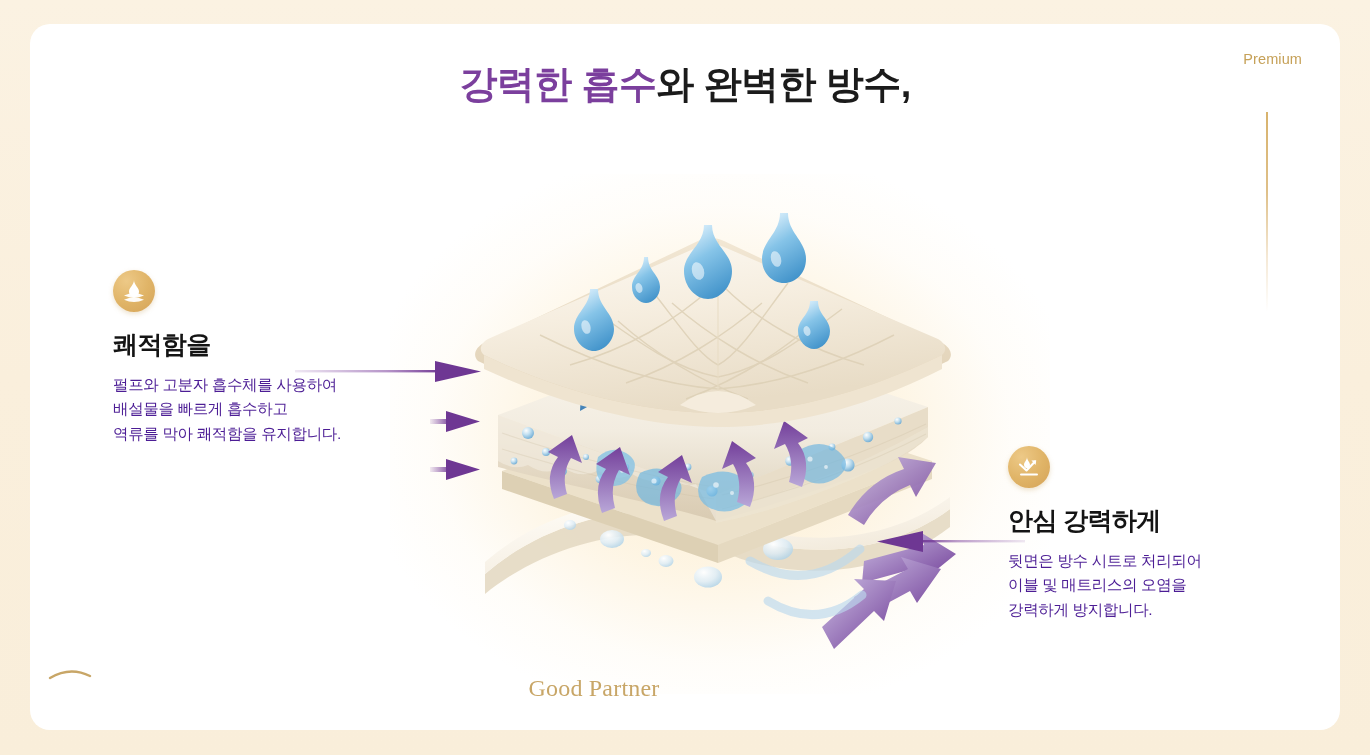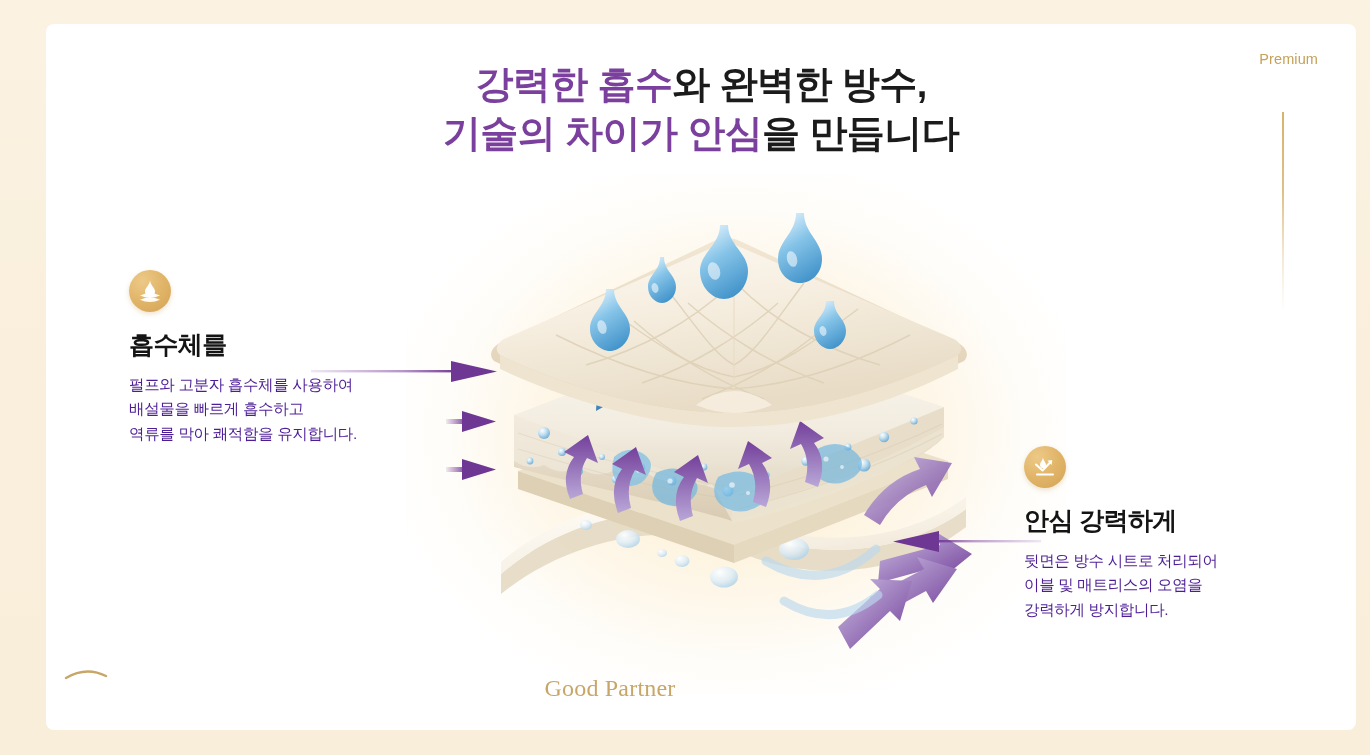--- a/index.html
+++ b/index.html
@@ -19,26 +19,26 @@
   .stage {
     position: relative;
     width: 1370px;
     height: 755px;
     background: linear-gradient(180deg, #fbf2e2 0%, #faefdc 50%, #f9eeda 100%);
   }
 
   
   .card {
     position: absolute;
-    left: 46px;
+    left: 30px;
     top: 24px;
     width: 1310px;
     height: 706px;
     background: #ffffff;
-    border-radius: 8px;
+    border-radius: 20px;
     overflow: hidden;
   }
 
   
   .card::after {
     content: "";
     position: absolute;
     left: 360px;
     top: 150px;
     width: 660px;
@@ -184,21 +184,20 @@
   }
 </style>
 </head>
 <body>
 
 <div class="stage">
   <div class="card">
 
     <div class="headline">
       <span class="line"><span class="hl-accent">강력한 흡수</span><span class="hl-plain">와 완벽한 방수,</span></span>
-      <span class="line"><span class="hl-accent">기술의 차이가 안심</span><span class="hl-plain">을 만듭니다</span></span>
     </div>
 
     <div class="brand-caption">
       <div>Premium</div>
     </div>
     <div class="brand-rule"></div>
 
     <div class="illustration">
       <svg width="530" height="470" viewBox="0 0 530 470" xmlns="http://www.w3.org/2000/svg">
         <defs>
@@ -461,21 +460,21 @@
 
     <div class="feature feature-left">
       <div class="badge">
         <svg width="26" height="26" viewBox="0 0 26 26" xmlns="http://www.w3.org/2000/svg">
           <path d="M 13 2 C 13 7, 18 9.5, 18 13.5 C 18 16.6, 15.8 18.8, 13 18.8
                    C 10.2 18.8, 8 16.6, 8 13.5 C 8 9.5, 13 7, 13 2 Z" fill="#ffffff"></path>
           <path d="M 3 17.6 q 10 -5 20 0 q -10 4.6 -20 0 Z" fill="#ffffff" opacity="0.95"></path>
           <path d="M 3 21.8 q 10 -5 20 0 q -10 4.6 -20 0 Z" fill="#ffffff" opacity="0.95"></path>
         </svg>
       </div>
-      <div class="feature-title">흡수체를</div>
+      <div class="feature-title">쾌적함을</div>
       <div class="feature-body">펄프와 고분자 흡수체를 사용하여
 배설물을 빠르게 흡수하고
 역류를 막아 쾌적함을 유지합니다.</div>
     </div>
 
     <div class="feature feature-right">
       <div class="badge">
         <svg width="26" height="26" viewBox="0 0 26 26" xmlns="http://www.w3.org/2000/svg">
           <path d="M 11 3 C 11 6.4, 14 8.2, 14 10.8 C 14 12.9, 12.6 14.3, 11 14.3
                    C 9.4 14.3, 8 12.9, 8 10.8 C 8 8.2, 11 6.4, 11 3 Z" fill="#ffffff"></path>

